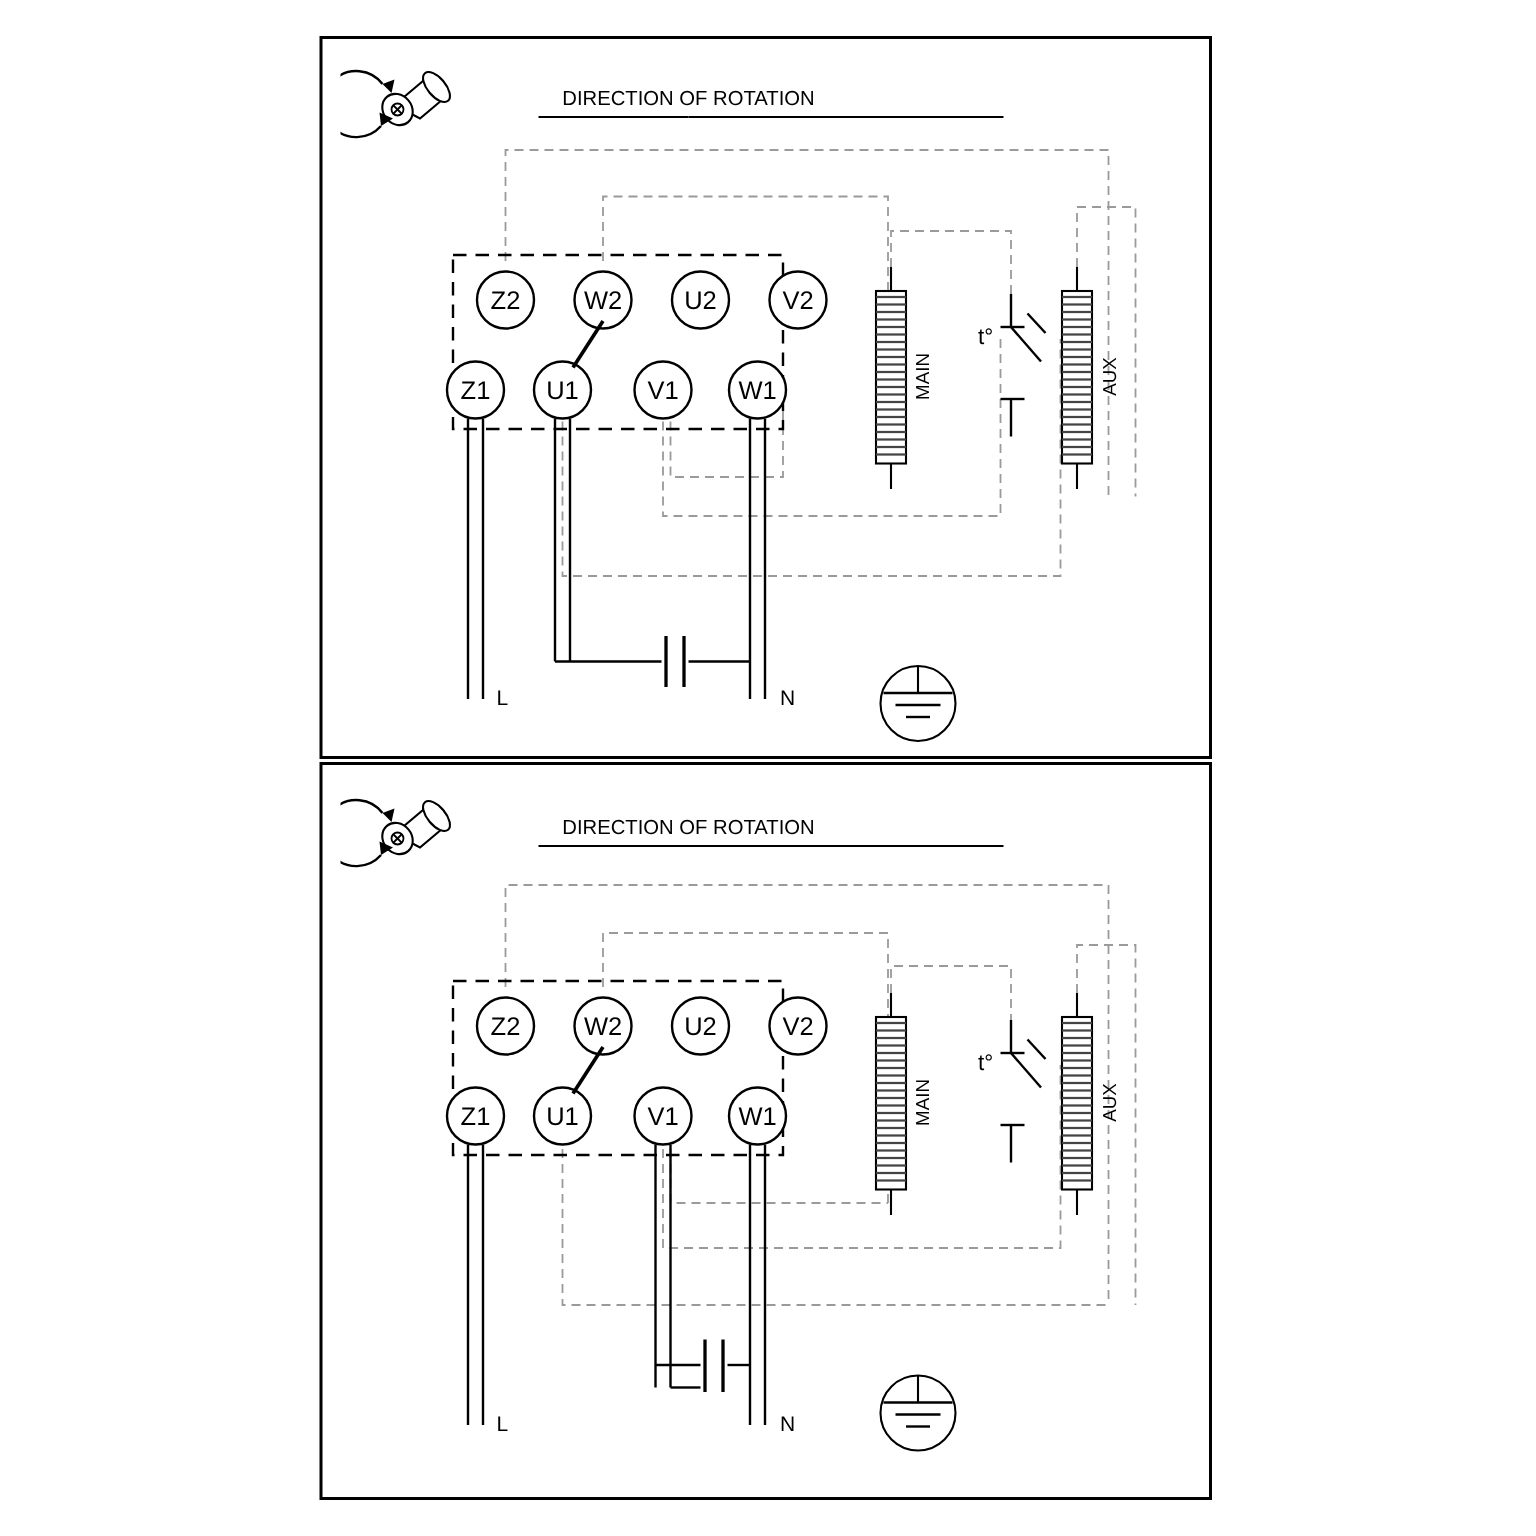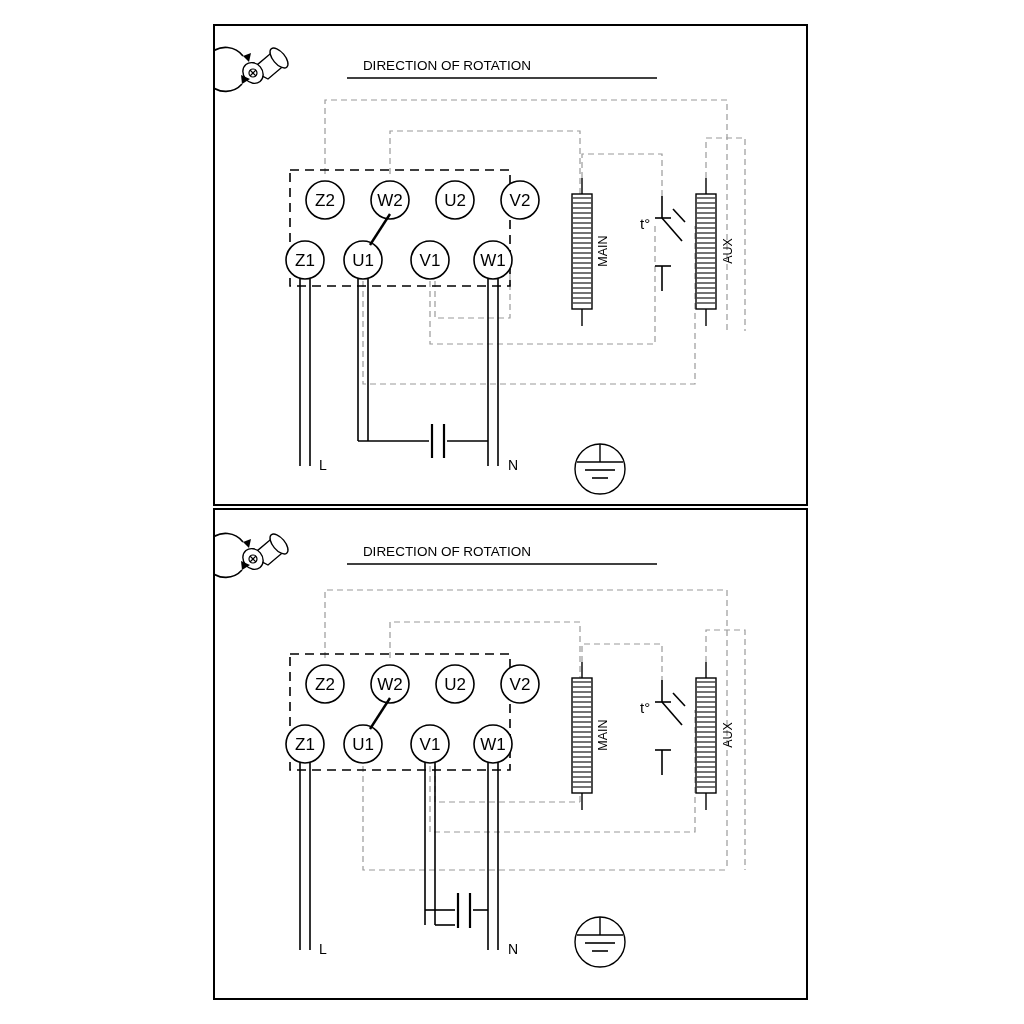--- a/index.html
+++ b/index.html
@@ -16,21 +16,21 @@
     overflow: hidden;
   }
   .panel {
     position: absolute;
     border: 2px solid #000;
     box-sizing: border-box;
   }
   #panel-top    { left: 213px; top: 24px;  width: 595px; height: 482px; }
   #panel-bottom { left: 213px; top: 508px; width: 595px; height: 492px; }
 
-  .svgwrap { position: absolute; left: 0; top: 0; width: 100%; height: 100%; }
+  .svgwrap { position: absolute; left: 12px; top: 0; width: 100%; height: 100%; }
   svg { display: block; }
 </style>
 </head>
 <body>
 
 <div id="page">
 
   <div class="panel" id="panel-top">
     <div class="svgwrap">
       <svg viewBox="0 0 595 482" width="595" height="482" xmlns="http://www.w3.org/2000/svg">

